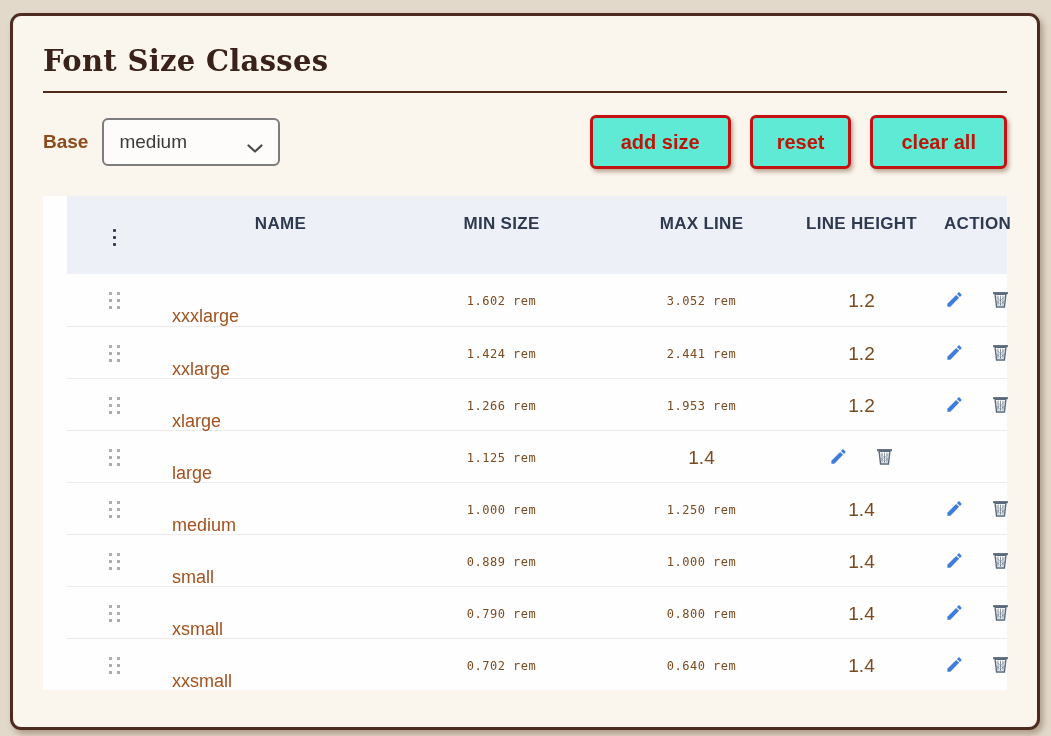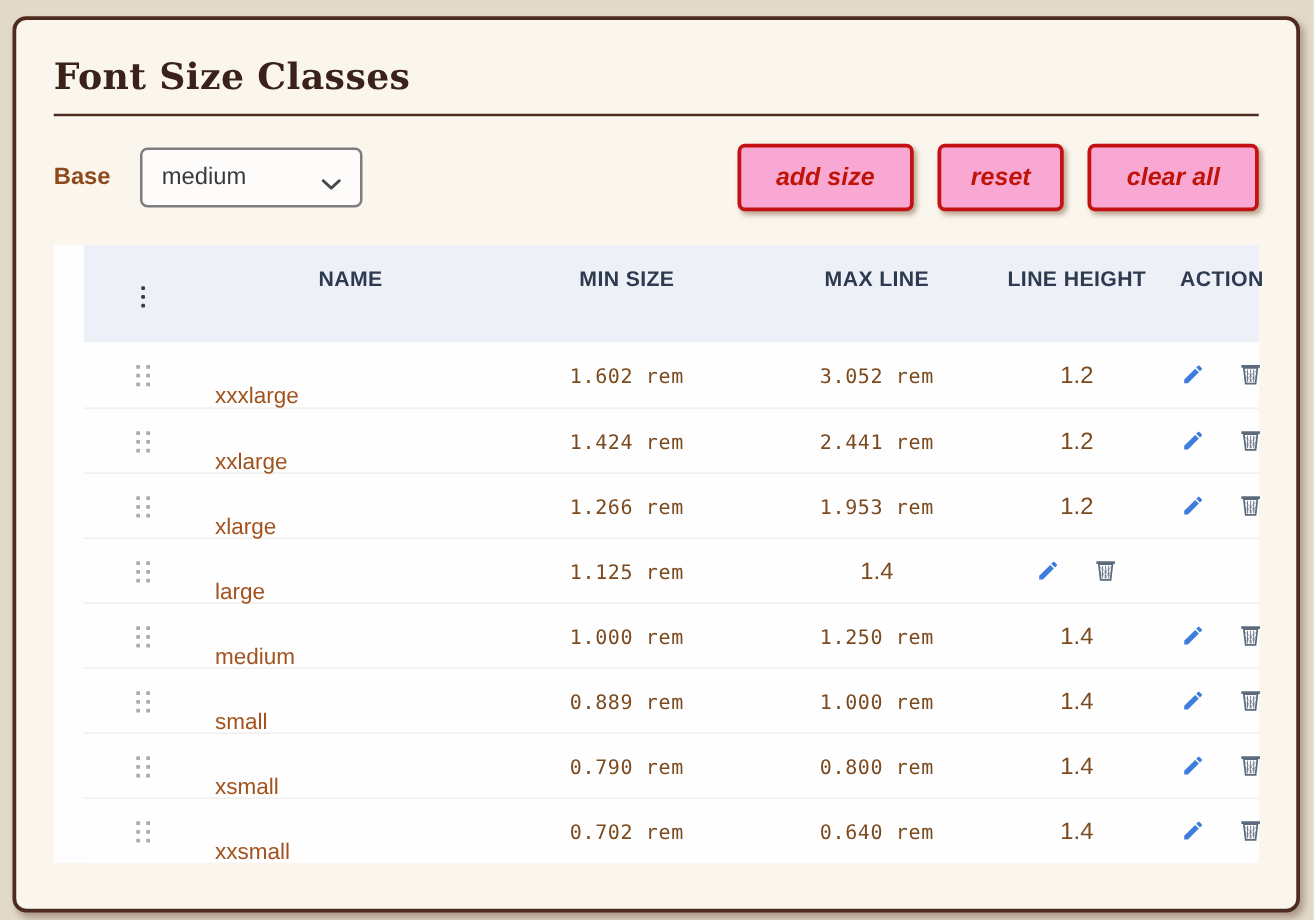--- a/index.html
+++ b/index.html
@@ -28,42 +28,41 @@
     letter-spacing:0.3px;
     margin-bottom:13px;
   }
   .title-rule { height:2px; background:#4E2B1F; margin-bottom:22px; }
 
   
   .controls {
     display:flex; align-items:center; justify-content:space-between;
     height:54px; margin-bottom:27px;
   }
-  .base-group { display:flex; align-items:center; gap:24px; }
+  .base-group { display:flex; align-items:center; gap:14px; }
   .base-label { font-size:19px; font-weight:bold; color:#8E4A1C; }
   .select {
     position:relative; width:178px; height:48px;
     background:#FDFCFA;
     border:2px solid #7D7D7D;
     border-radius:6px;
     display:flex; align-items:center;
     padding:0 40px 0 15px;
     cursor:pointer;
   }
   .select-value { font-size:19px; color:#3A3A3A; }
   .select-chevron { position:absolute; right:15px; top:20px; }
 
   .button-group { display:flex; gap:19px; }
   .btn {
-    background:#f9a8d4;
+    background:#5eead4;
     border:3px solid #C41212;
     border-radius:6px;
     color:#BE1508;
     font-family:"Liberation Sans", sans-serif;
-    font-style:italic;
     font-weight:bold;
     font-size:20px;
     height:54px;
     padding:0 24px;
     cursor:pointer;
     box-shadow:2px 3px 4px rgba(110,70,35,0.45);
   }
   .btn.wide { padding:0 28px; }
 
   
@@ -86,21 +85,21 @@
   }
   .tr { height:52px; border-top:1px solid #EBEBEB; background:#FEFEFE; }
   .tr:first-child { border-top:none; }
   .td { display:flex; align-items:center; justify-content:center; }
   .td.c-name {
     justify-content:flex-start; padding-left:10px;
     color:#A2521E; font-size:18px;margin-top:32px;
   }
   .td.mono {
     font-family:"DejaVu Sans Mono", monospace;
-    font-size:16px; color:#7B4A1F; letter-spacing:0.5px;
+    font-size:12px; color:#7B4A1F; letter-spacing:0.5px;
   }
   .td.c-lh { color:#7B4A1F; font-size:19px; }
   .td.c-action { gap:22px; }
 
   
   .dots3 { display:grid; grid-auto-rows:3.4px; gap:3.6px; padding-top:18px; }
   .dots3 i { width:3.4px; height:3.4px; background:#2E3A50; border-radius:1px; }
   .dots6 { display:grid; grid-template-columns:repeat(2,3px); grid-auto-rows:3px; gap:4px 5px; cursor:grab; }
   .dots6 i { background:#ABABAB; border-radius:0.5px; }
   .icon-btn { background:none; border:none; cursor:pointer; display:flex; align-items:center; padding:2px; }

